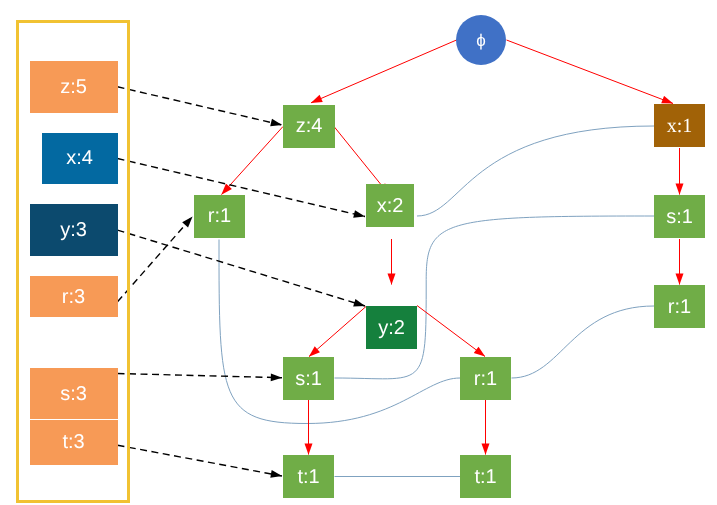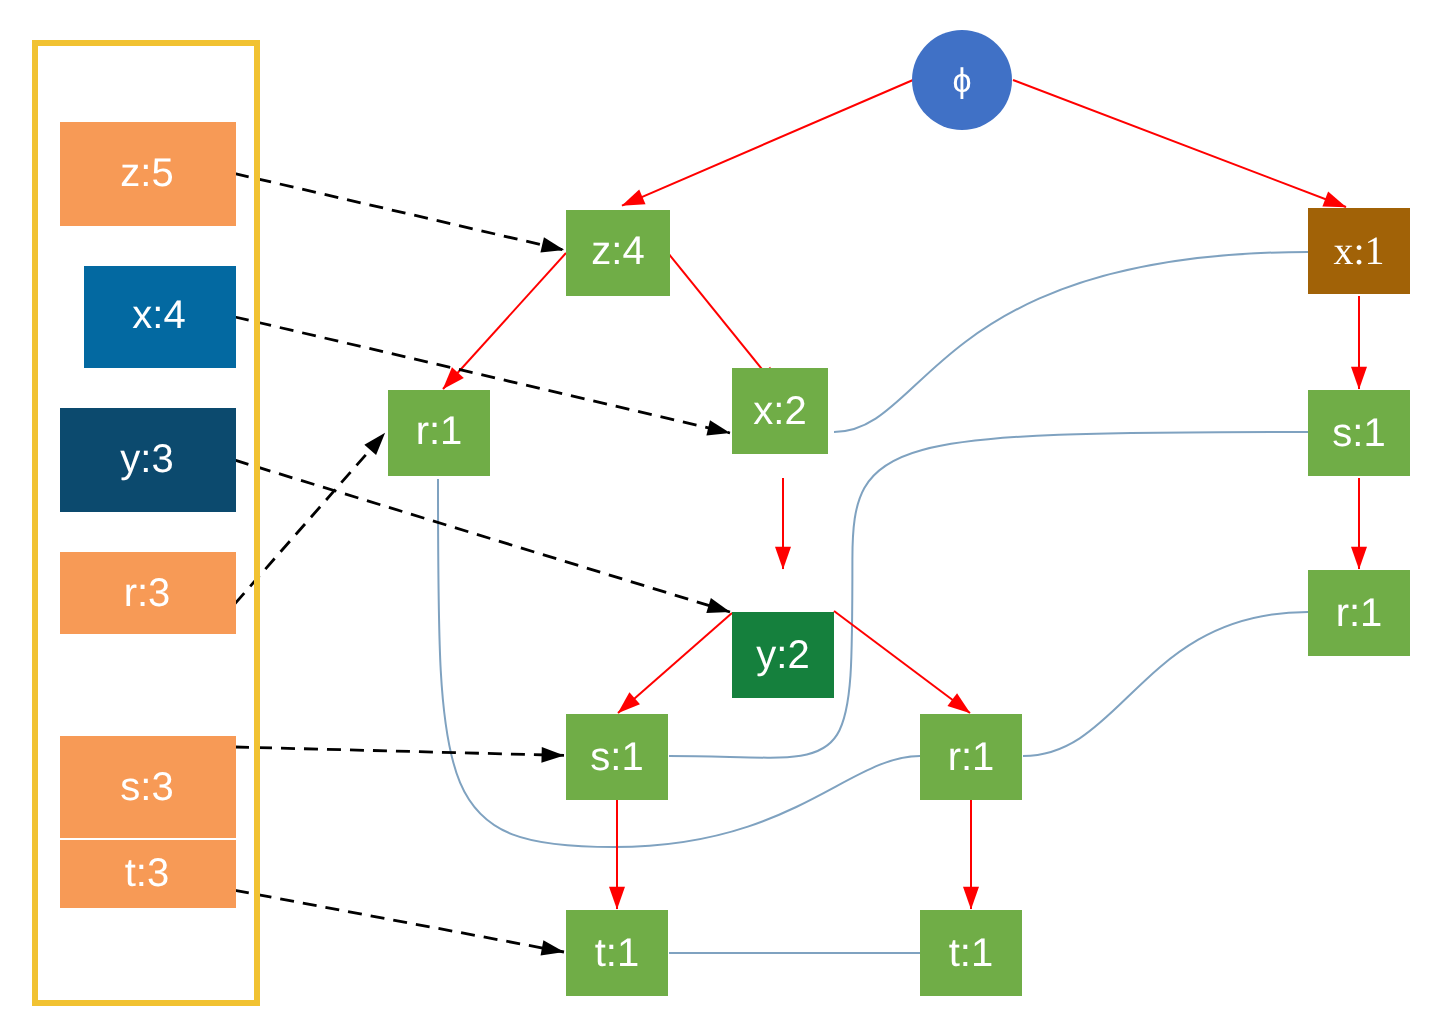--- a/index.html
+++ b/index.html
@@ -75,21 +75,21 @@
       </div>
       <div class="hrow" style="left: 29.5px; top: 204.4px; width: 88px; height: 51.5px; background: #0c4a6e;">
         <span>y:3</span>
       </div>
       <div class="hrow" style="left: 29.5px; top: 276.1px; width: 88px; height: 41px; background: rgb(247, 154, 86);">
         <span>r:3</span>
       </div>
       <div class="hrow" style="left: 29.5px; top: 347.8px; width: 88px; height: 51.5px; background: rgb(247, 154, 86); margin-top: 20px;">
         <span>s:3</span>
       </div>
-      <div class="hrow" style="left: 29.5px; top: 419.5px; width: 88px; height: 34px; background: rgb(247, 154, 86);">
+      <div class="hrow" style="left: 29.5px; top: 419.5px; width: 88px; height: 45px; background: rgb(247, 154, 86);">
         <span>t:3</span>
       </div>
     </div>
 
   <div id="tree-nodes">
       <div class="tnode" style="left: 283px; top: 104.5px; width: 52px; height: 43px; background: rgb(112, 173, 71);">
         <span>z:4</span>
       </div>
       <div class="tnode" style="left: 654px; top: 104.2px; width: 51px; height: 43px; background: #a16207; font-family: Liberation Serif, serif;">
         <span>x:1</span>

